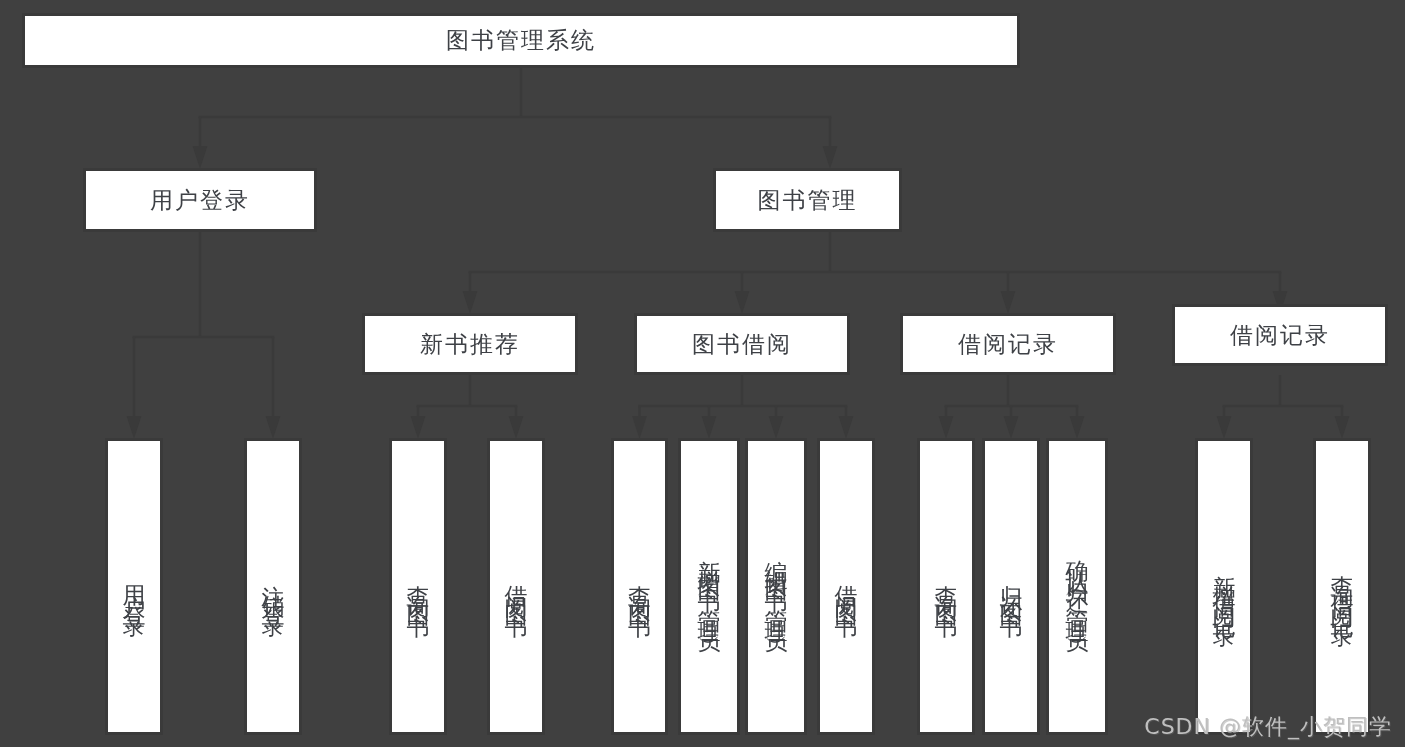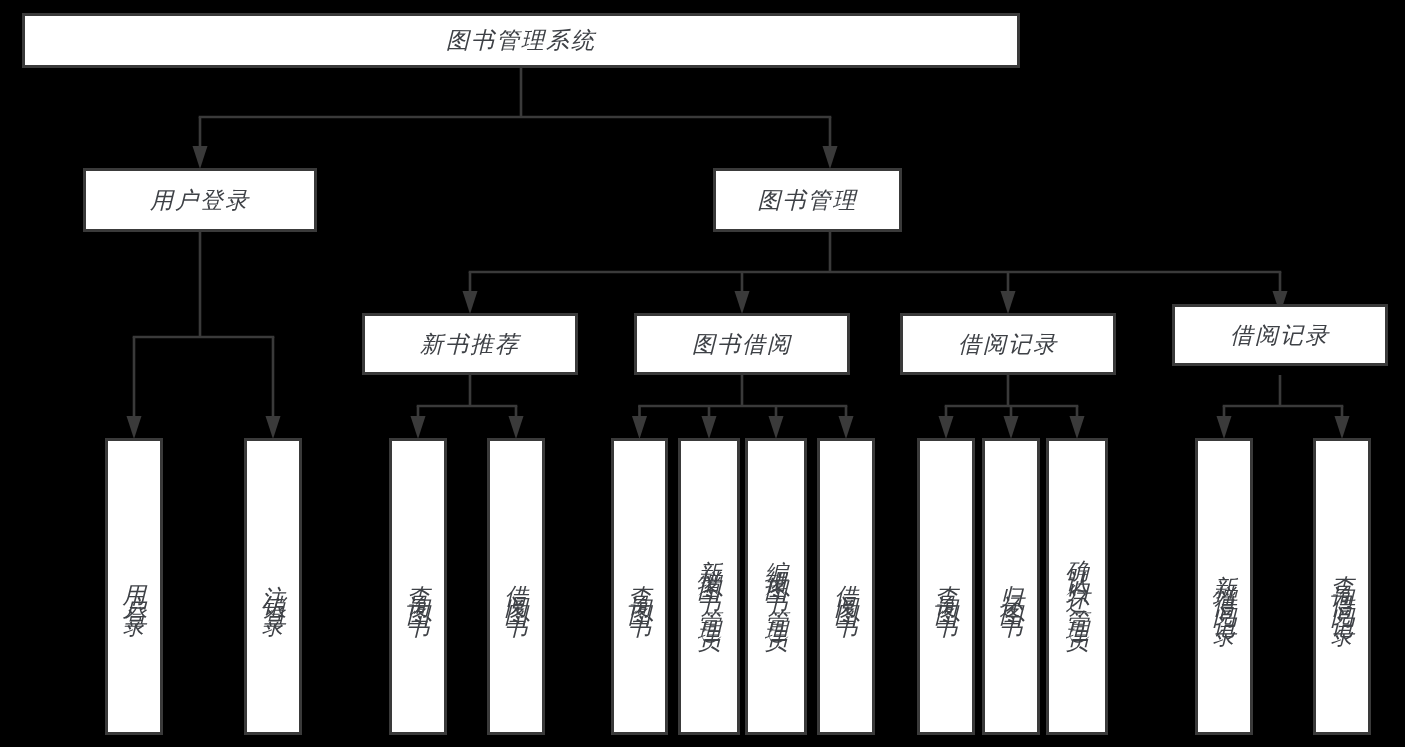--- a/index.html
+++ b/index.html
@@ -1,24 +1,23 @@
 <!DOCTYPE html>
 <html><head>
 <meta charset="utf-8">
 <style>
   * { margin: 0; padding: 0; box-sizing: border-box; }
   html, body { background: #ffffff; }
   #canvas {
     position: relative;
     width: 1405px;
     height: 747px;
-    background: #000000;
+    background: #404040;
     font-family: "DejaVu Sans", sans-serif;
     overflow: hidden;
-    font-style: italic;
   }
   #connectors {
     position: absolute;
     left: 0; top: 0;
     width: 1405px; height: 747px;
   }
   .node {
     position: absolute;
     background: #ffffff;
     border: 3px solid #3a3a3a;
@@ -159,13 +158,14 @@
     </div>
     <div class="node v" style="left: 1046px; top: 438px; width: 62px; height: 297px;">
       <span class="lbl">确认归还（管理员）</span>
     </div>
     <div class="node v" style="left: 1195px; top: 438px; width: 58px; height: 297px;">
       <span class="lbl">新增借阅记录</span>
     </div>
     <div class="node v" style="left: 1313px; top: 438px; width: 58px; height: 297px;">
       <span class="lbl">查询借阅记录</span>
     </div>
+    <div id="watermark">CSDN @软件_小贺同学</div>
 </div>
 
 </body></html>

